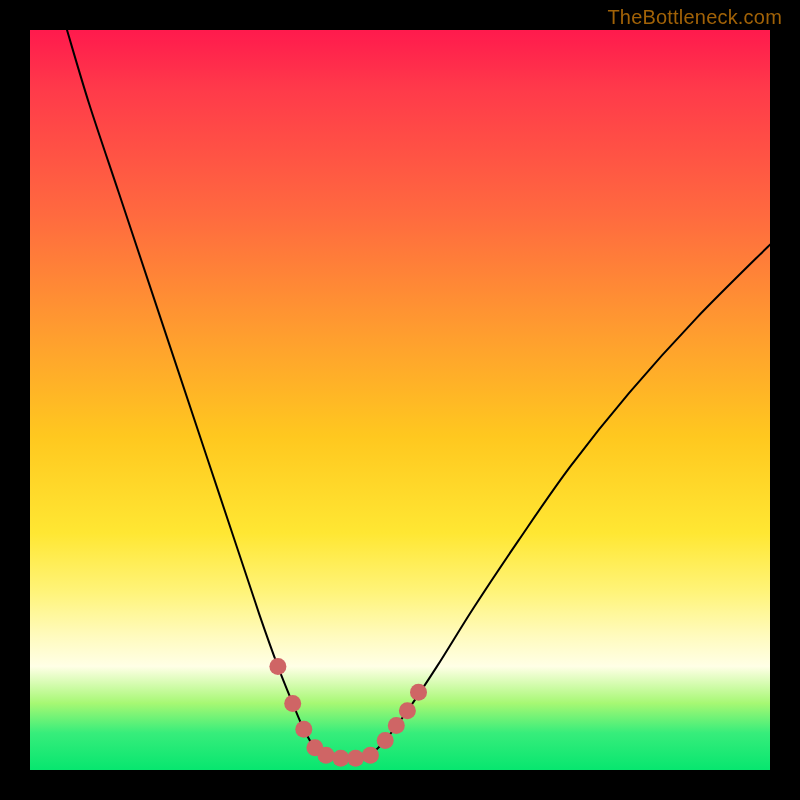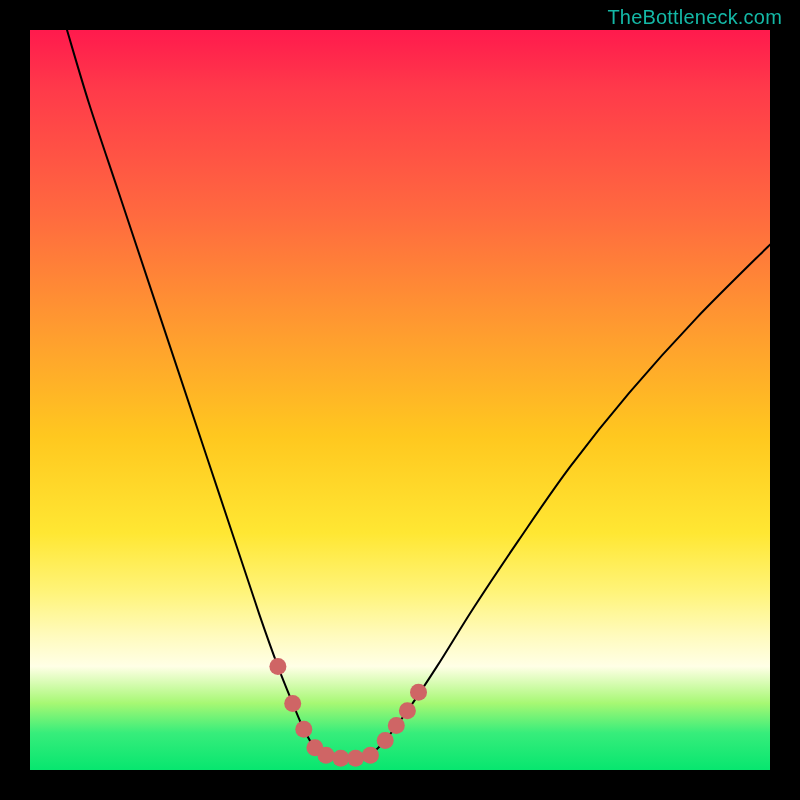--- a/index.html
+++ b/index.html
@@ -38,21 +38,21 @@
       #ffffe6 86%,
       #a6f873 91%,
       #37ed7b 95%,
       #07e66f 100%
     );
   }
   .watermark {
     position: absolute;
     top: 6px;
     right: 18px;
-    color: #14b8a6;
+    color: #a16207;
     font-size: 20px;
     font-weight: 500;
     letter-spacing: 0.2px;
   }
   svg.curves {
     position: absolute;
     left: 0;
     top: 0;
     width: 740px;
     height: 740px;

